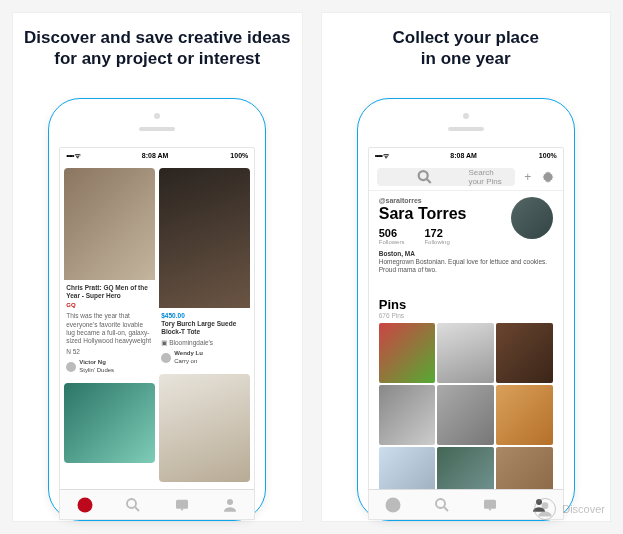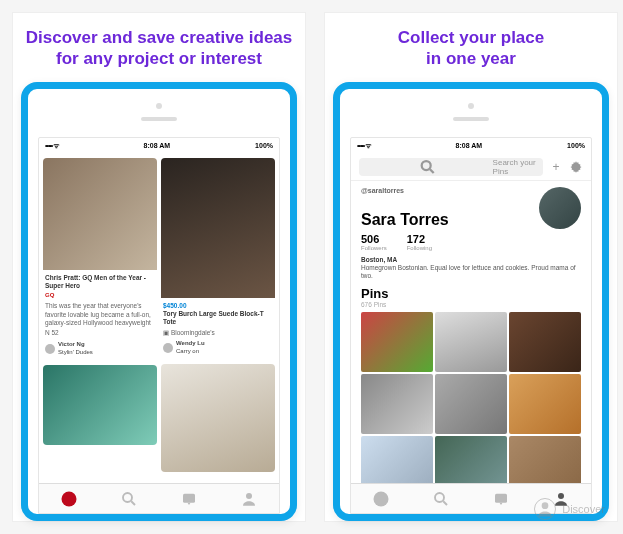--- a/index.html
+++ b/index.html
@@ -1,20 +1,20 @@
 <!DOCTYPE html>
 <html><head>
 <meta charset="utf-8">
 <style>
 *{box-sizing:border-box;margin:0;padding:0;font-family:-apple-system,Helvetica,Arial,sans-serif}
 body{background:#f5f5f5;width:623px;height:534px;overflow:hidden}
 .container{display:flex;gap:18px;padding:12px;height:100%}
 .panel{background:#fff;flex:1;display:flex;flex-direction:column;align-items:center;padding:14px 8px 0;border:1px solid #eee}
-.headline{font-weight:700;font-size:17px;text-align:center;line-height:1.25;margin-bottom:12px;color:#6d28d9}
-.phone{width:276px;height:440px;background:#fff;border:7px solid #0ea5e9;border-radius:16px;position:relative;box-shadow:0 2px 8px rgba(0,0,0,.08)}
+.headline{font-weight:700;font-size:17px;text-align:center;line-height:1.25;margin-bottom:28px;color:#0f172a}
+.phone{width:218px;height:440px;background:#fff;border:1px solid #0ea5e9;border-radius:32px;position:relative;box-shadow:0 2px 8px rgba(0,0,0,.08)}
 .phone-inner{position:absolute;top:48px;left:10px;right:10px;bottom:0;background:#fff;border:1px solid #e5e5e5;border-top-left-radius:2px;border-top-right-radius:2px;overflow:hidden;display:flex;flex-direction:column}
 .speaker{position:absolute;top:28px;left:50%;transform:translateX(-50%);width:36px;height:4px;background:#ddd;border-radius:2px}
 .camera{position:absolute;top:14px;left:50%;transform:translateX(-50%);width:6px;height:6px;background:#ddd;border-radius:50%}
 .status-bar{height:16px;display:flex;align-items:center;justify-content:space-between;padding:0 6px;font-size:7px;font-weight:600;color:#000}
 .dots{letter-spacing:-1px}
 .search-row{display:flex;align-items:center;gap:6px;padding:4px 8px;border-bottom:1px solid #eee}
 .search-box{flex:1;background:#f0f0f0;border-radius:4px;height:18px;display:flex;align-items:center;padding:0 6px;font-size:8px;color:#999}
 .icon-btn{width:14px;height:14px;display:flex;align-items:center;justify-content:center;color:#999;font-size:12px}
 .content{flex:1;overflow:hidden;background:#fff}
 .masonry{display:flex;gap:4px;padding:4px}
@@ -34,28 +34,28 @@
 .avatar-sm{width:10px;height:10px;border-radius:50%;background:#bbb}
 .user-meta{font-size:6px;color:#444}
 .user-meta b{display:block;font-weight:700}
 .tab-bar{height:30px;border-top:1px solid #ddd;display:flex;align-items:center;justify-content:space-around;background:#fafafa}
 .tab{width:18px;height:18px;display:flex;align-items:center;justify-content:center;color:#bbb}
 .tab.active{color:#bd081c}
 .profile{padding:6px 10px 0}
 .prof-head{display:flex;justify-content:space-between;gap:8px}
 .prof-info{flex:1}
 .handle{font-size:7px;color:#666;font-weight:600}
-.prof-name{font-size:16px;font-weight:700;margin-top:17px}
+.prof-name{font-size:16px;font-weight:700;margin-top:1px}
 .stats{display:flex;gap:20px;margin-top:4px}
 .stat-n{font-size:11px;font-weight:700}
 .stat-l{font-size:6px;color:#999}
 .avatar-lg{width:42px;height:42px;border-radius:50%;background:linear-gradient(135deg,#566,#344);flex-shrink:0}
 .bio{font-size:6.5px;color:#555;margin-top:5px;line-height:1.3}
 .bio b{font-weight:700;color:#333}
-.sec-title{font-size:13px;font-weight:700;margin-top:5px}
+.sec-title{font-size:13px;font-weight:700;margin-top:22px}
 .sec-sub{font-size:6.5px;color:#aaa}
 .pin-grid{display:grid;grid-template-columns:1fr 1fr 1fr;gap:2px;margin-top:4px}
 .gp{height:60px;border-radius:2px}
 .g1{background:linear-gradient(135deg,#c44,#5a3)}
 .g2{background:linear-gradient(160deg,#ddd,#999)}
 .g3{background:linear-gradient(135deg,#6a4530,#3a2518)}
 .g4{background:linear-gradient(135deg,#888,#ccc)}
 .g5{background:linear-gradient(135deg,#aaa,#777)}
 .g6{background:linear-gradient(135deg,#d9a05a,#b5702a)}
 .g7{background:linear-gradient(135deg,#cde,#9ab)}

